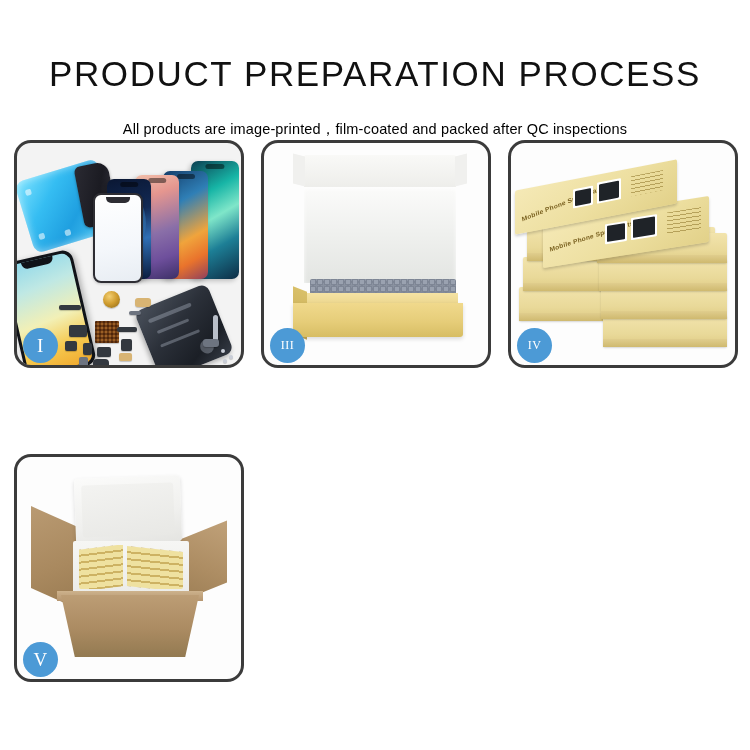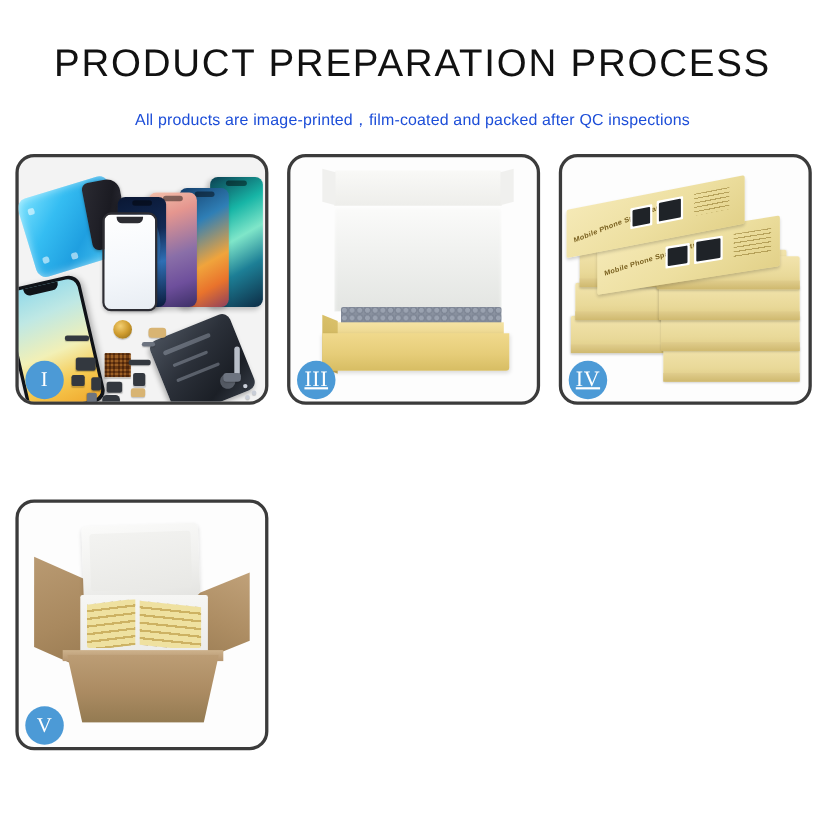--- a/index.html
+++ b/index.html
@@ -20,35 +20,35 @@
   }
 
   
   #header {
     position: absolute;
     left: 0; top: 0;
     width: 750px;
     text-align: center;
   }
   #title {
-    margin: 0;
+    margin: 16px;
     padding-top: 40px;
     font-size: 35px;
     font-weight: 400;
     letter-spacing: 1.6px;
     color: #111111;
     line-height: 1.05;
     white-space: nowrap;
   }
   #subtitle {
     margin: 12px;
     padding-top: 11px;
     font-size: 14.5px;
     font-weight: 400;
-    color: #1d4ed8;
+    color: #000000;
     letter-spacing: 0.15px;
     white-space: nowrap;
   }
 
   
   #grid {
     position: absolute;
     left: 14px;
     top: 140px;
     width: 724px;
@@ -86,21 +86,21 @@
     border-radius: 50%;
     background: #4c9ad6;
     color: #ffffff;
     font-family: "Liberation Serif", serif;
     font-size: 19px;
     line-height: 35px;
     text-align: center;
     letter-spacing: 0.5px;
     z-index: 40;
   }
-  .badge.small { font-size: 20px; text-decoration: underline; }
+  .badge.small { font-size: 12px; }
 
   
   .film {
     position: absolute;
     left: 6px; top: 26px;
     width: 86px; height: 74px;
     transform: rotate(-17deg);
   }
   .film .sheet {
     position: absolute; inset: 0;

